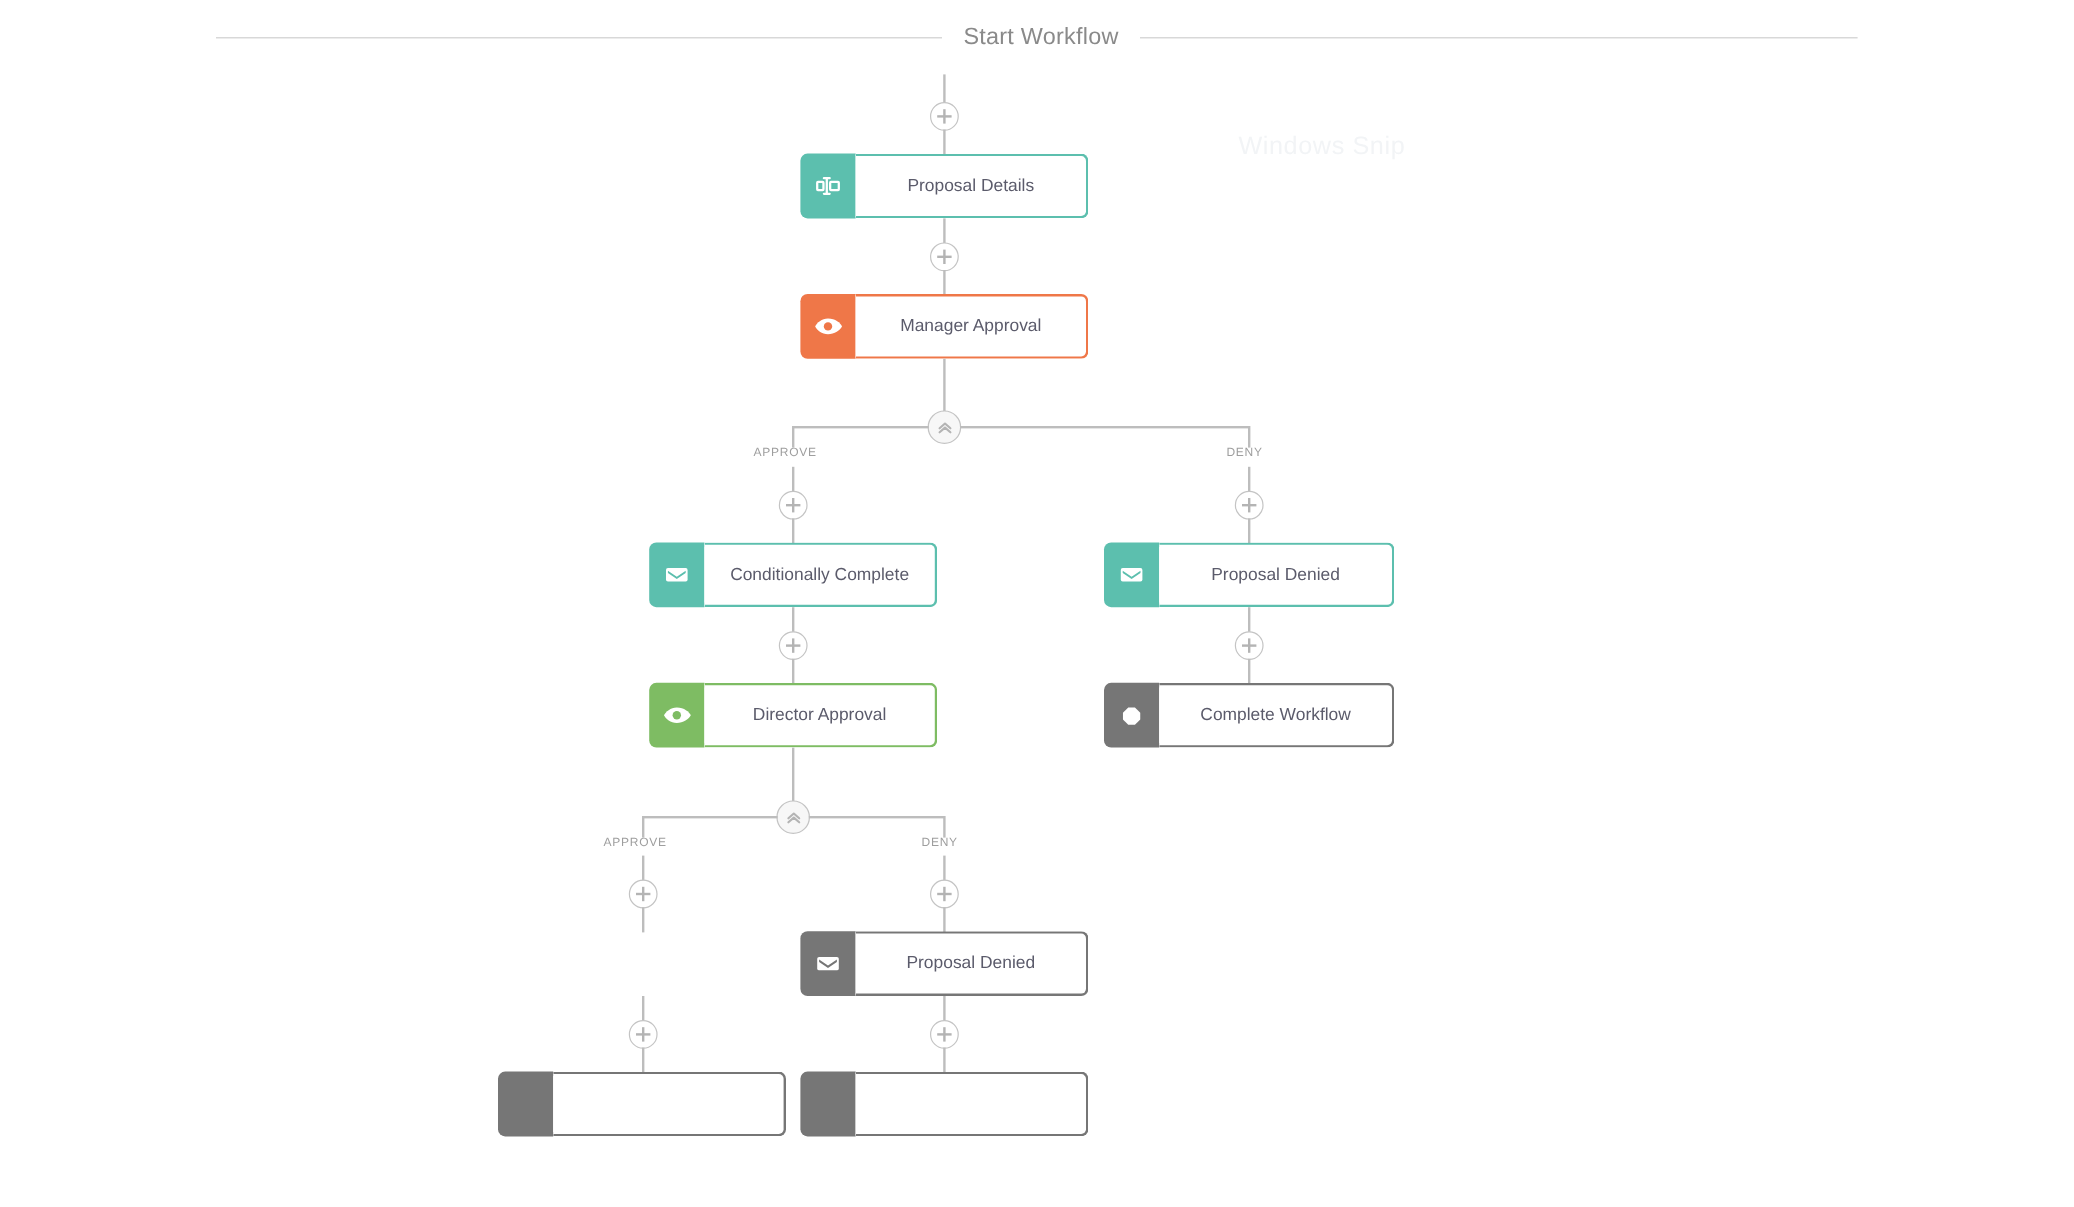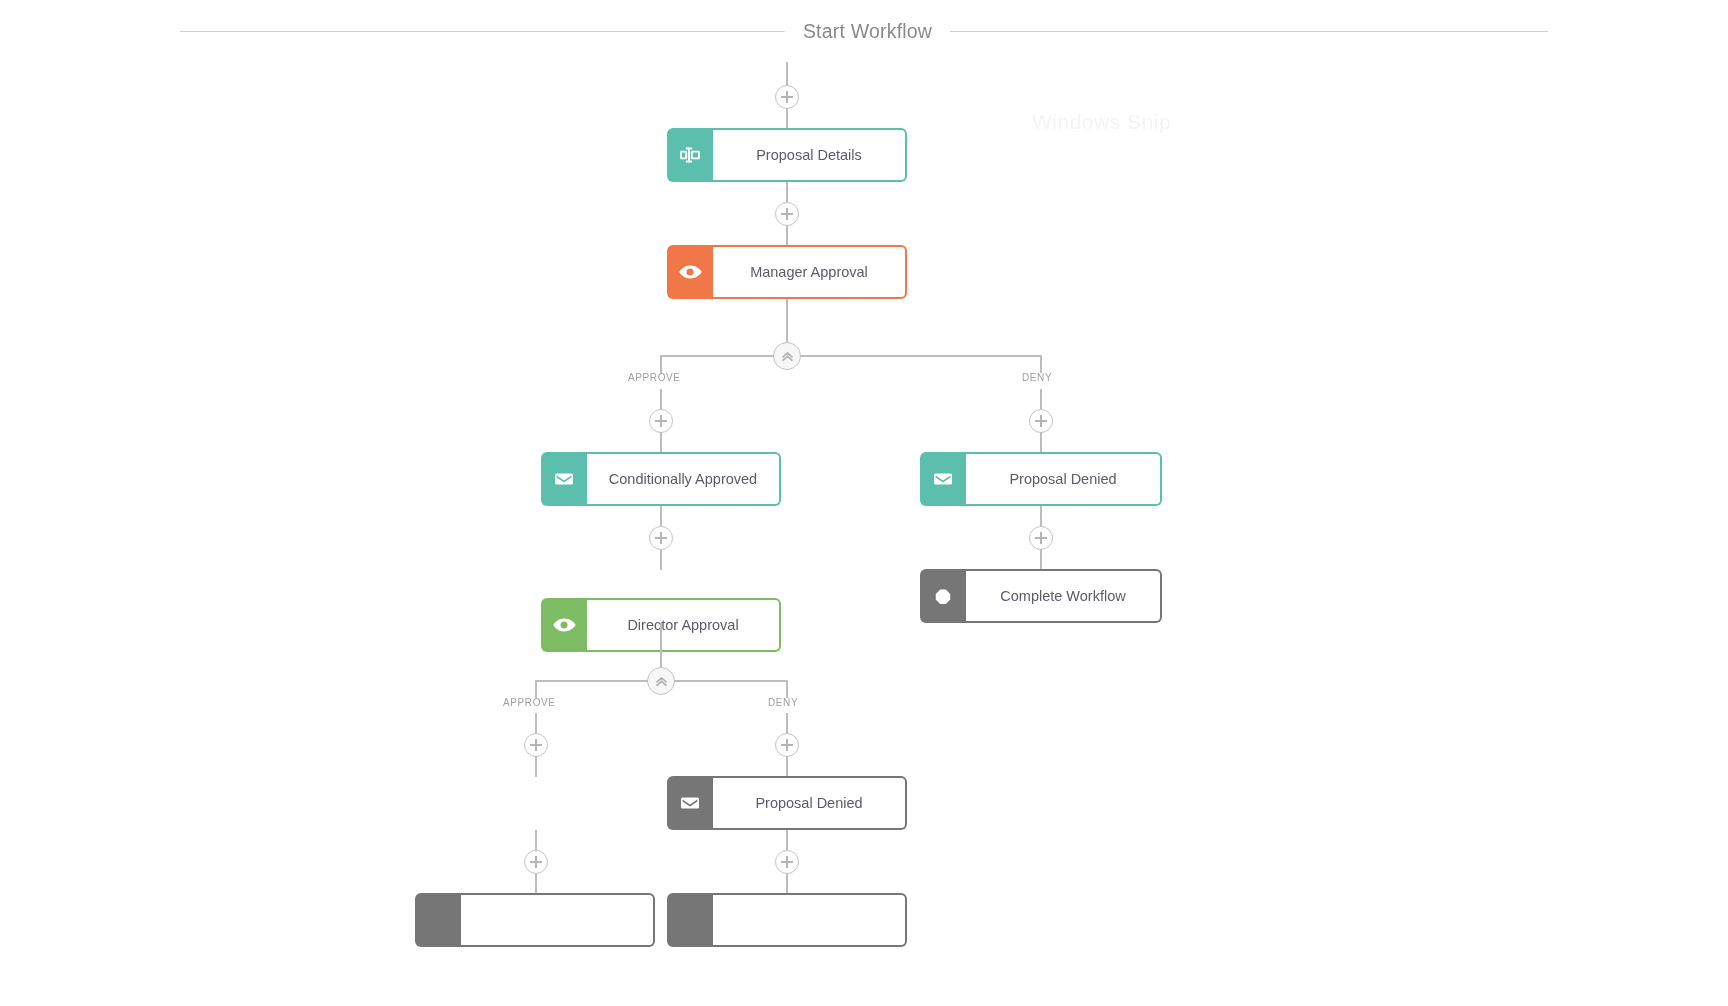--- a/index.html
+++ b/index.html
@@ -237,21 +237,21 @@
   <div class="vline" style="left:1040px; top:432px; height:21px;"></div>
 
   <div class="node c-teal" style="left:541px; top:452px; width:240px;">
     <div class="node-icon">
       <svg width="24" height="24" viewBox="0 0 24 24" fill="#ffffff">
         <rect x="3" y="6.4" width="18" height="11.2" rx="1.6"></rect>
         <path d="M4.6 8.6 L12 13.6 L19.4 8.6 L19.4 10.6 L12 15.6 L4.6 10.6 Z" fill="#5cbfae"></path>
       </svg>
     </div>
     <div class="node-body">
-      <span class="node-label">Conditionally Approved</span>
+      <span class="node-label">Conditionally Complete</span>
     </div>
   </div>
 
   <div class="node c-teal" style="left:920px; top:452px; width:242px;">
     <div class="node-icon">
       <svg width="24" height="24" viewBox="0 0 24 24" fill="#ffffff">
         <rect x="3" y="6.4" width="18" height="11.2" rx="1.6"></rect>
         <path d="M4.6 8.6 L12 13.6 L19.4 8.6 L19.4 10.6 L12 15.6 L4.6 10.6 Z" fill="#5cbfae"></path>
       </svg>
     </div>
@@ -260,21 +260,21 @@
     </div>
   </div>
 
   <div class="vline" style="left:660px;  top:506px; height:21px;"></div>
   <div class="vline" style="left:1040px; top:506px; height:21px;"></div>
   <div class="plus" style="left:649px;  top:526px;"></div>
   <div class="plus" style="left:1029px; top:526px;"></div>
   <div class="vline" style="left:660px;  top:549px; height:21px;"></div>
   <div class="vline" style="left:1040px; top:549px; height:21px;"></div>
 
-  <div class="node c-green" style="left:541px; top:598px; width:240px;">
+  <div class="node c-green" style="left:541px; top:569px; width:240px;">
     <div class="node-icon">
       <svg width="26" height="26" viewBox="0 0 26 26" fill="#ffffff">
         <path d="M13 6.5C7.8 6.5 3.7 10.2 2.3 13c1.4 2.8 5.5 6.5 10.7 6.5S23.3 15.8 24.7 13C23.3 10.2 19.2 6.5 13 6.5z"></path>
         <circle cx="13" cy="13" r="3.5" fill="#7ebc63"></circle>
       </svg>
     </div>
     <div class="node-body">
       <span class="node-label">Director Approval</span>
     </div>
   </div>

